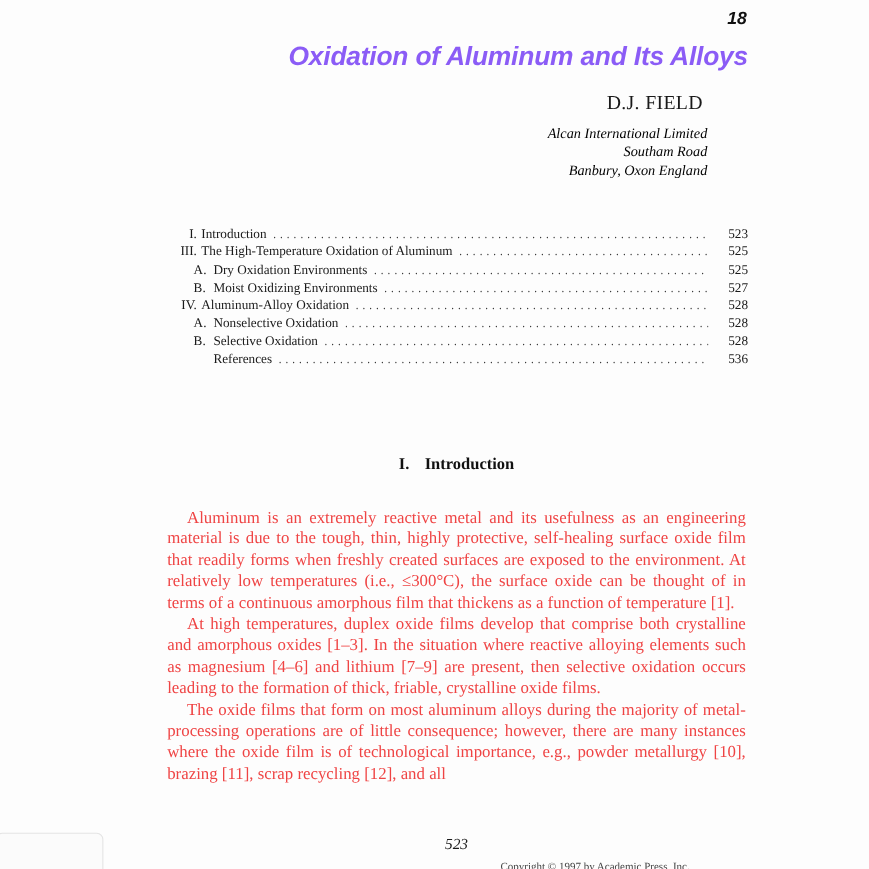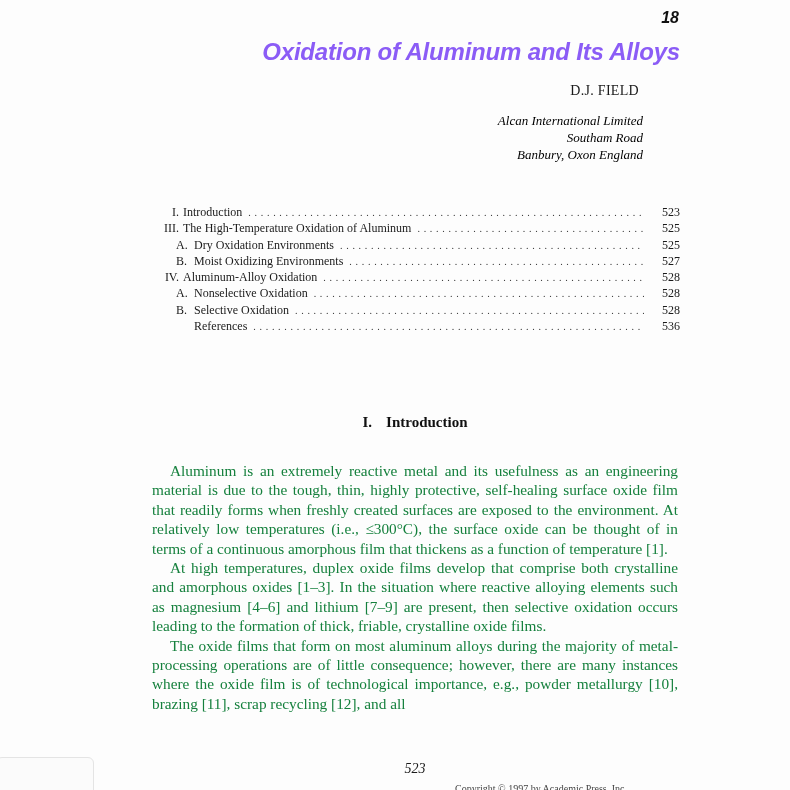--- a/index.html
+++ b/index.html
@@ -35,21 +35,21 @@
       font-style: italic;
       font-size: 24px;
       letter-spacing: -0.2px;
       color: #8b5cf6;
       white-space: nowrap;
     }
     .author {
       position: absolute;
       top: 83px;
       right: 151px;
-      font-size: 14px;
+      font-size: 18px;
       letter-spacing: 0.3px;
       color: #1a1a1a;
     }
     .affiliation {
       position: absolute;
       top: 112px;
       right: 147px;
       text-align: right;
       font-style: italic;
       font-size: 13px;
@@ -118,21 +118,21 @@
     }
     .section-heading .sec-num { margin-right: 14px; }
     .body-text {
       position: absolute;
       top: 461px;
       left: 152px;
       width: 526px;
       font-size: 15.3px;
       line-height: 19.4px;
       text-align: justify;
-      color: #15803d;
+      color: #ef4444;
     }
     .body-text p {
       margin: 0;
       text-indent: 18px;
     }
     .page-number {
       position: absolute;
       top: 761px;
       left: 0;
       width: 830px;

